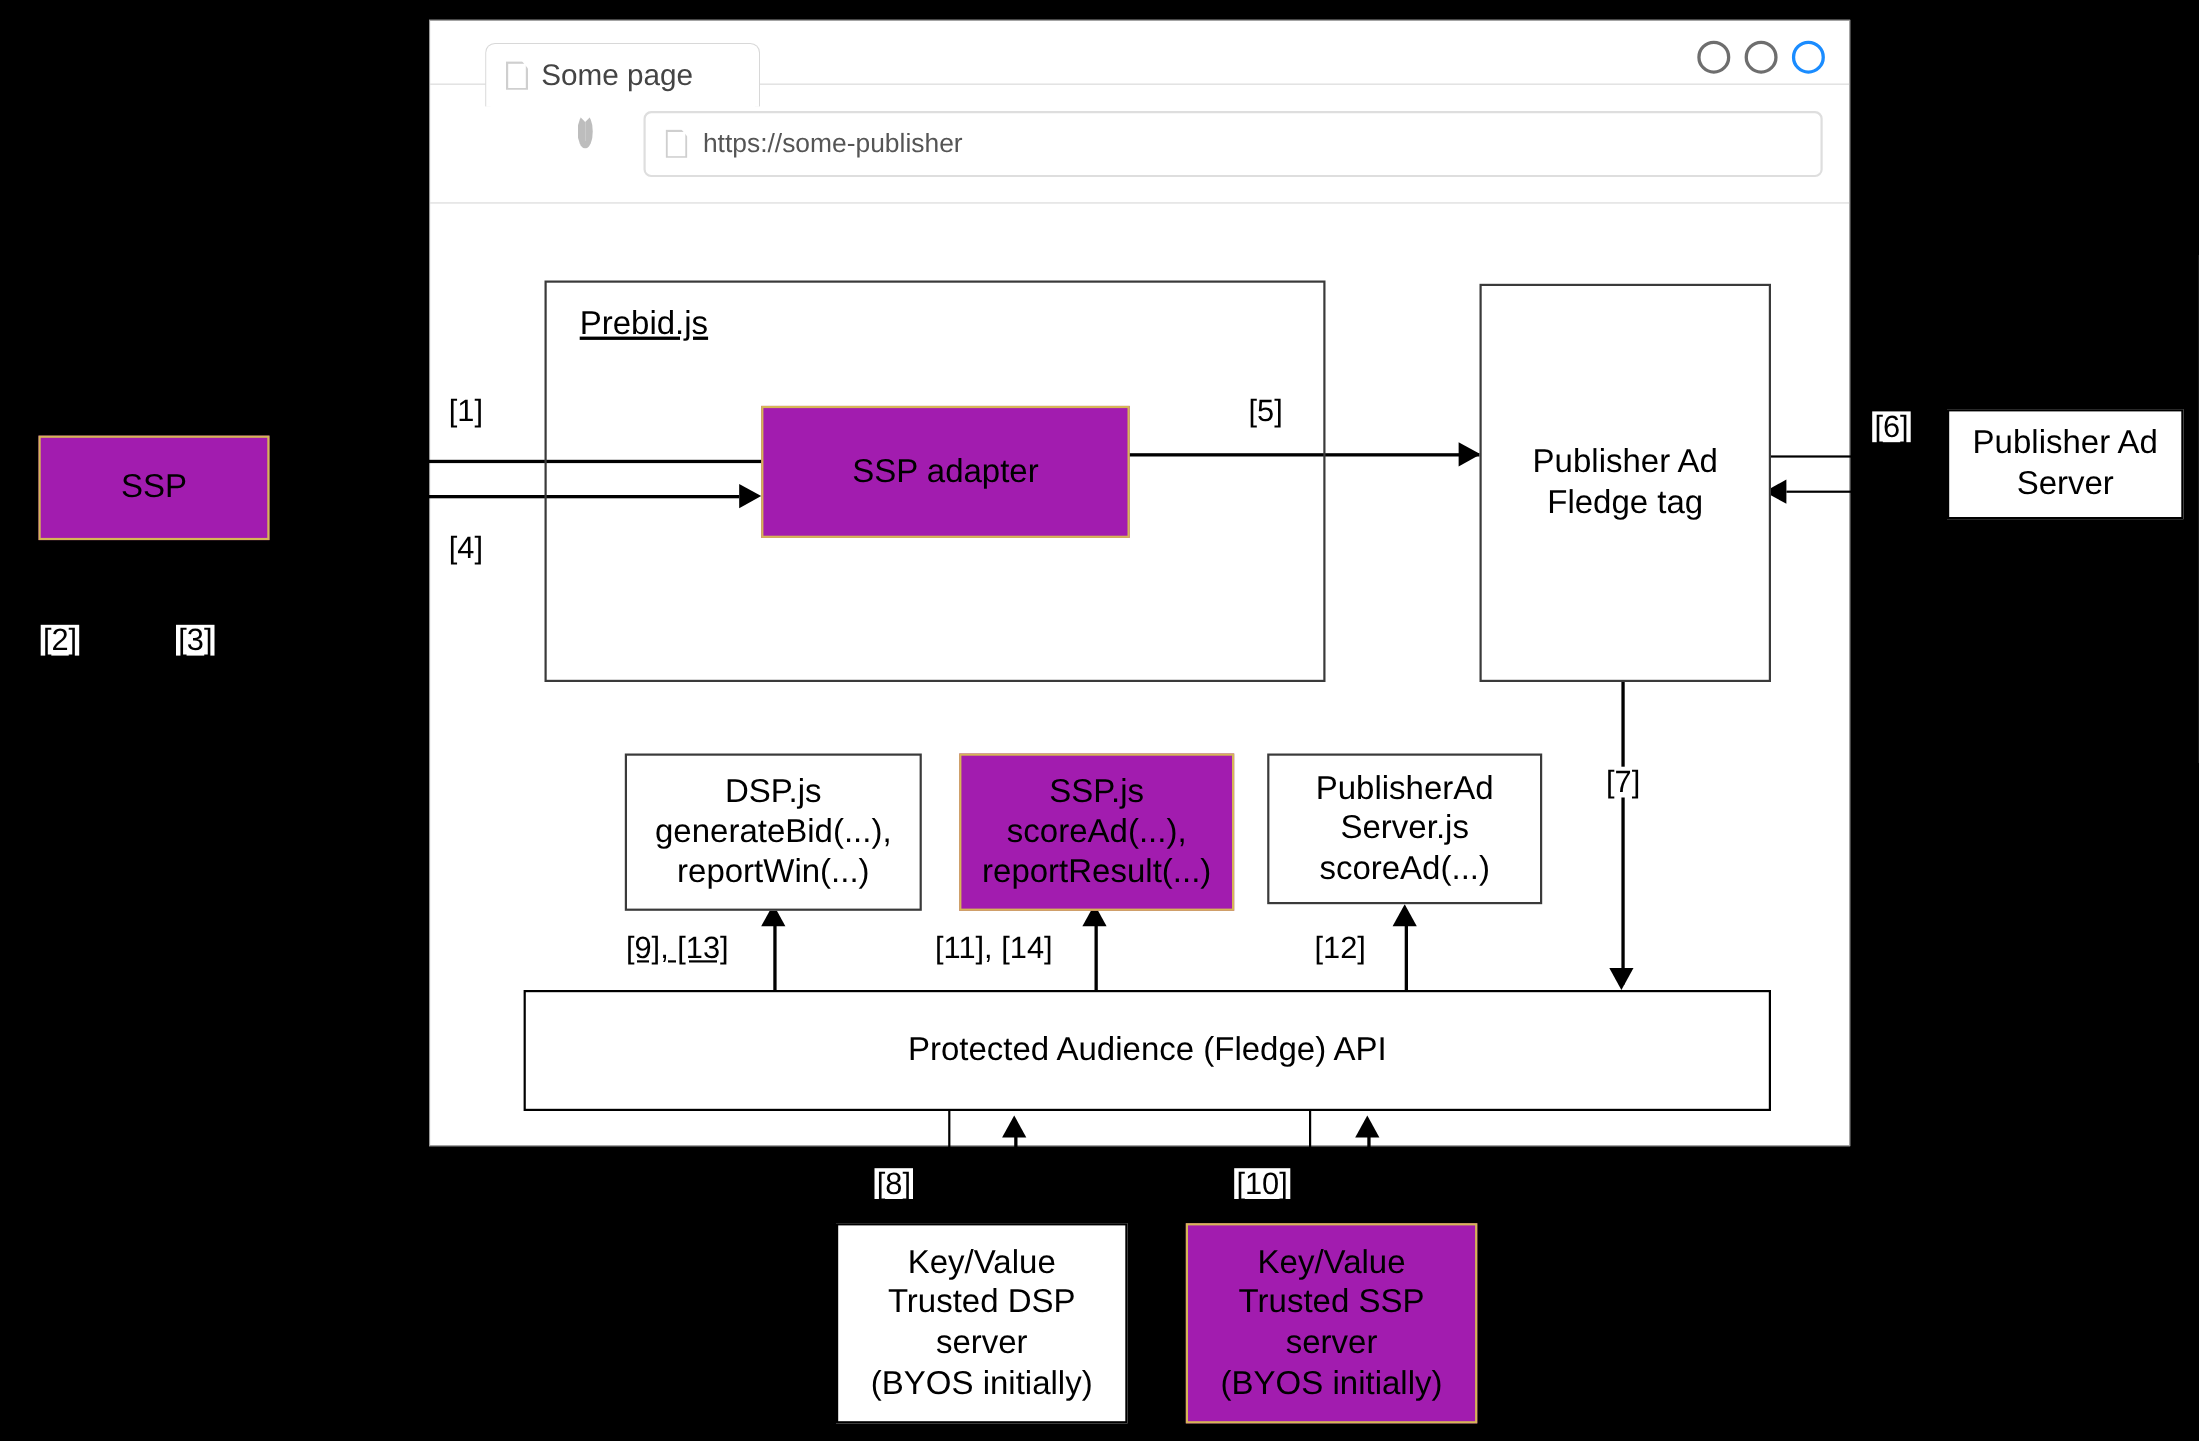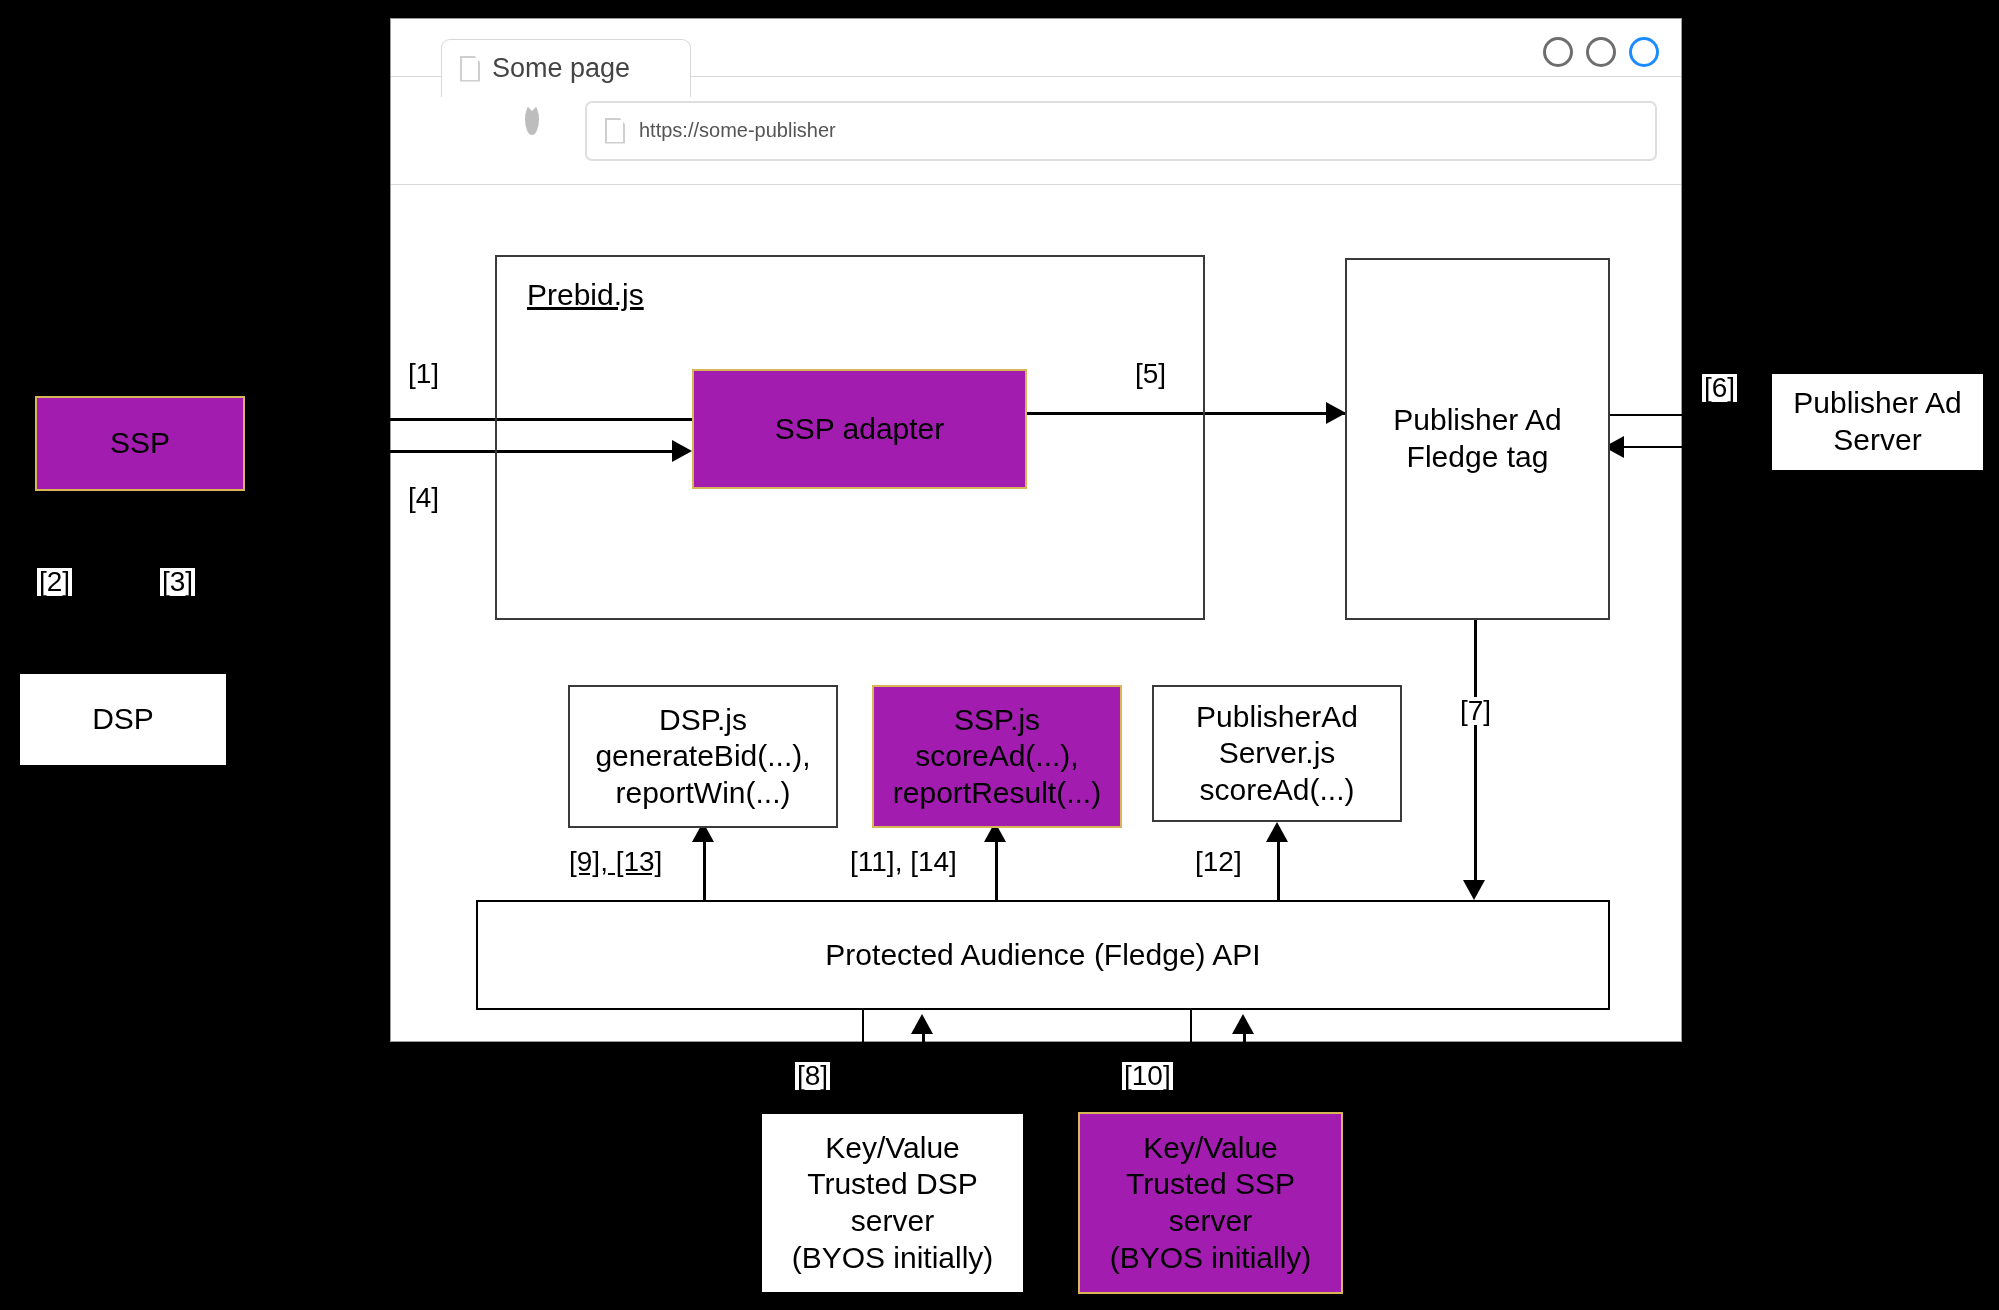--- a/index.html
+++ b/index.html
@@ -58,21 +58,21 @@
   .arrow-fwd{clip-path:polygon(100% 50%,60% 6%,60% 30%,0 30%,0 70%,60% 70%,60% 94%);}
   .reload{
     width:38px;height:38px;border:7px solid #bdbdbd;border-radius:50%;
     border-top-color:transparent;box-sizing:border-box;transform:rotate(35deg);
   }
   .urlfield{
     margin-left:20px;margin-right:24px;flex:1;height:60px;
     border:2px solid #dedede;border-radius:7px;background:#fff;
     display:flex;align-items:center;gap:14px;padding-left:18px;box-sizing:border-box;
   }
-  .url-text{font-size:20px;color:#555555;}
+  .url-text{font-size:24px;color:#555555;}
 
   
   .box{
     position:absolute;box-sizing:border-box;
     border:2px solid #000;background:#ffffff;
     display:flex;align-items:center;justify-content:center;
     text-align:center;font-size:30px;color:#000;line-height:1.22;
     z-index:20;
   }
   .box.hl{background:#a21caf;border-color:#d6b656;}
@@ -154,23 +154,20 @@
   <div class="vline" style="left:862px;top:1008px;height:110px;border-left-width:2px;"></div>
   <div class="vline" style="left:922px;top:1028px;height:90px;"></div>
   <div class="ahead up" style="left:911px;top:1014px;"></div>
 
   <div class="vline" style="left:1190px;top:1008px;height:110px;border-left-width:2px;"></div>
   <div class="vline" style="left:1243px;top:1028px;height:90px;"></div>
   <div class="ahead up" style="left:1232px;top:1014px;"></div>
 
   <div class="box hl" style="left:35px;top:396px;width:210px;height:95px;">
     <span>SSP</span>
-  </div>
-  <div class="box" style="left:18px;top:672px;width:210px;height:95px;">
-    <span>DSP</span>
   </div>
 
   <div class="box thin" style="left:495px;top:255px;width:710px;height:365px;background:transparent;justify-content:flex-start;align-items:flex-start;"></div>
   <div class="prebid-title" style="left:527px;top:278px;">Prebid.js</div>
 
   <div class="box hl" style="left:692px;top:369px;width:335px;height:120px;">
     <span>SSP adapter</span>
   </div>
 
   <div class="box thin" style="left:1345px;top:258px;width:265px;height:362px;flex-direction:column;">

